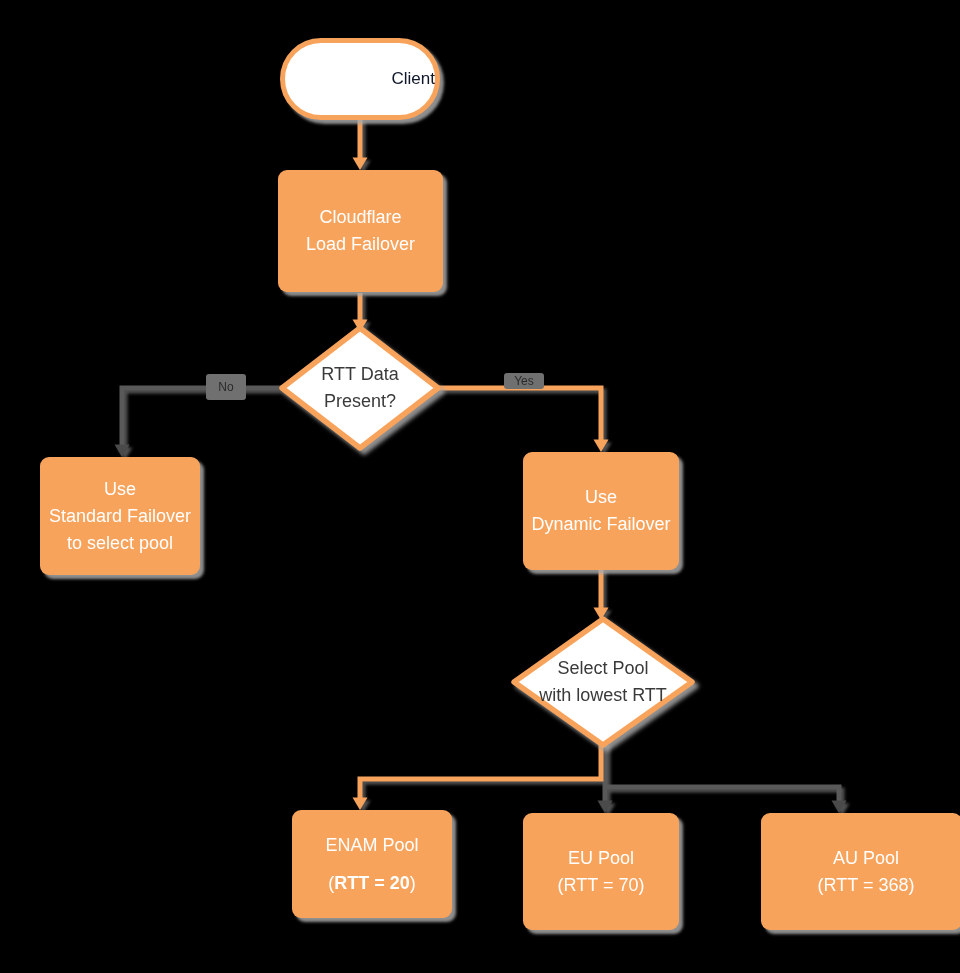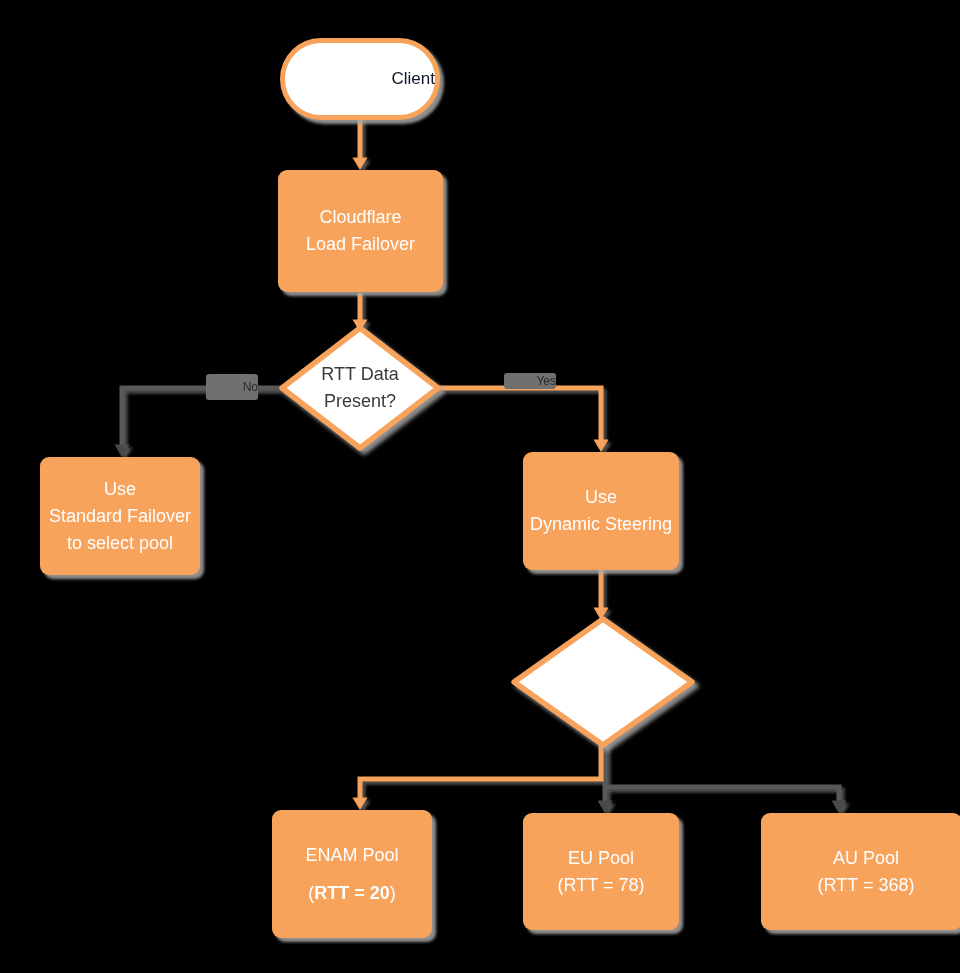--- a/index.html
+++ b/index.html
@@ -48,21 +48,21 @@
     text-align: center;
     color: #3A3A3A; font-size: 18px; line-height: 1.5;
     pointer-events: none;
   }
   .edge-label {
     position: absolute; z-index: 4;
     background: #707070;
     color: #2A2A2A;
     font-size: 12px;
     border-radius: 3px;
-    display: flex; align-items: center; justify-content: flex-end; padding-left: 12px;
+    display: flex; align-items: center; justify-content: center;
   }
   .bold { font-weight: bold; }
 </style>
 </head>
 <body>
 
 <div class="canvas">
 
   <svg class="connectors" width="960" height="973" viewBox="0 0 960 973">
 
@@ -116,35 +116,39 @@
   </div>
 
   <div class="node" style="left:40px; top:457px; width:160px; height:118px;">
     <div>Use</div>
     <div>Standard Failover</div>
     <div>to select pool</div>
   </div>
 
   <div class="node" style="left:523px; top:452px; width:156px; height:118px;">
     <div>Use</div>
-    <div>Dynamic Steering</div>
+    <div>Dynamic Failover</div>
   </div>
 
   <svg class="diamond-svg" style="left:508px; top:613px;" width="190" height="138" viewBox="0 0 190 138">
     <polygon points="95,6 184,69 95,132 6,69" fill="#FFFFFF" stroke="#F8A35C" stroke-width="5.5" stroke-linejoin="round"></polygon>
   </svg>
+  <div class="diamond-text" style="left:508px; top:613px; width:190px; height:138px;">
+    <div>Select Pool</div>
+    <div>with lowest RTT</div>
+  </div>
 
-  <div class="node" style="left:272px; top:810px; width:160px; height:128px;gap:11px;">
+  <div class="node" style="left:292px; top:810px; width:160px; height:108px;gap:11px;">
     <div>ENAM Pool</div>
     <div><span>(</span><span class="bold">RTT = 20</span><span>)</span></div>
   </div>
 
   <div class="node" style="left:523px; top:813px; width:156px; height:117px;">
     <div>EU Pool</div>
-    <div>(RTT = 78)</div>
+    <div>(RTT = 70)</div>
   </div>
 
   <div class="node" style="left:761px; top:813px; width:192px; height:117px;padding-left:9px;">
     <div>AU Pool</div>
     <div>(RTT = 368)</div>
   </div>
 
 </div>
 
 </body></html>

